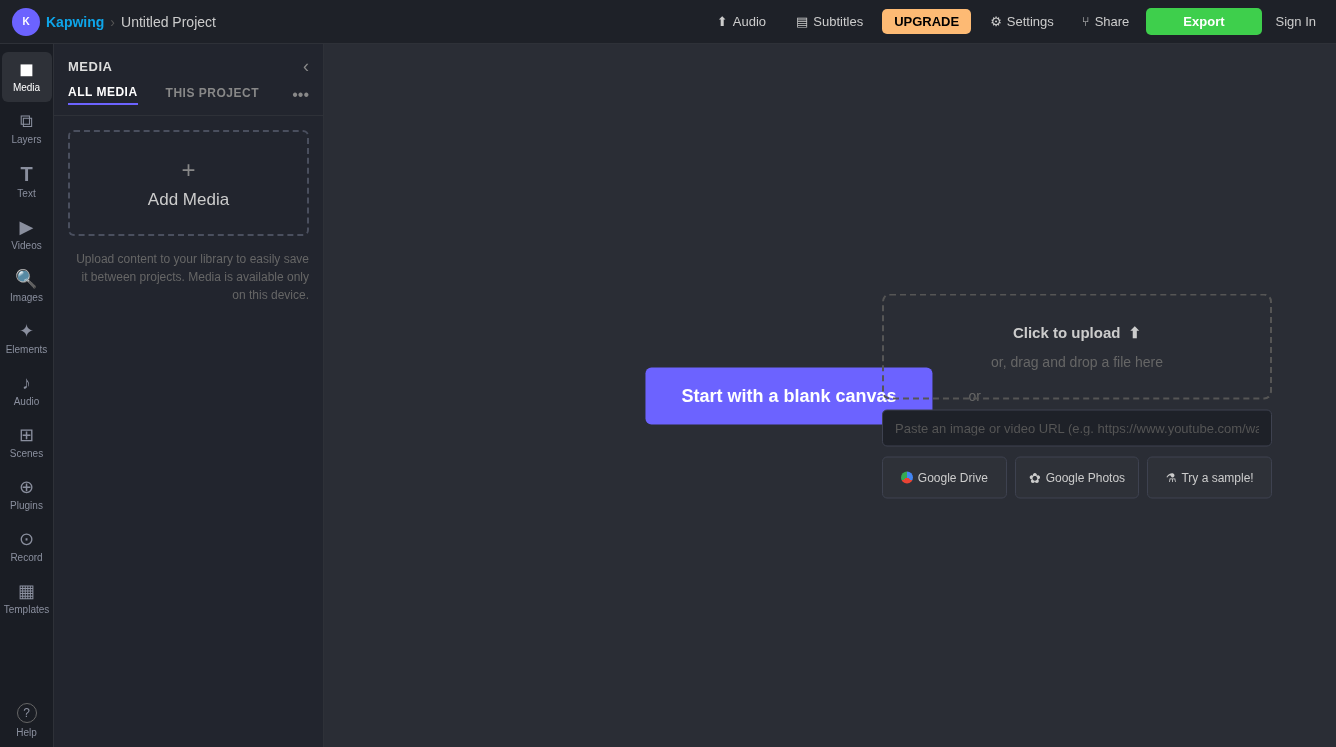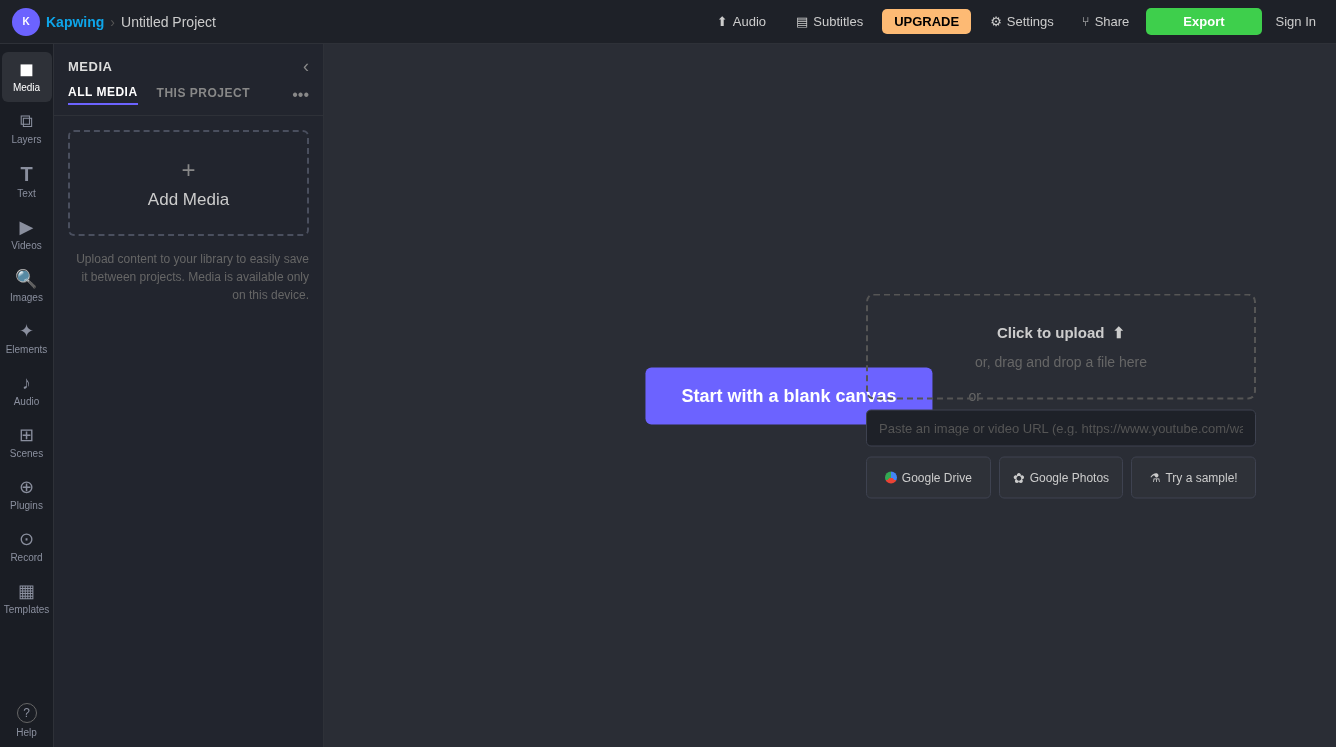--- a/index.html
+++ b/index.html
@@ -27,36 +27,36 @@
     .nav-item { display: flex; flex-direction: column; align-items: center; justify-content: center; width: 50px; padding: 8px 4px; border-radius: 6px; cursor: pointer; color: #8a8f9e; font-size: 10px; gap: 4px; }
     .nav-item:hover, .nav-item.active { background: #2e3138; color: #fff; }
     .nav-icon { font-size: 18px; line-height: 1; }
     .nav-label { font-size: 10px; text-align: center; line-height: 1.2; }
 
     
     .media-panel { width: 270px; background: #22252e; border-right: 1px solid #2e3138; display: flex; flex-direction: column; flex-shrink: 0; }
     .panel-header { display: flex; align-items: center; justify-content: space-between; padding: 12px 14px 8px; }
     .panel-title { font-size: 13px; font-weight: 600; color: #ddd; letter-spacing: 0.5px; text-transform: uppercase; }
     .panel-collapse { background: none; border: none; color: #888; cursor: pointer; font-size: 18px; }
-    .panel-tabs { display: flex; align-items: center; padding: 0 14px 10px; gap: 19px; border-bottom: 1px solid #2e3138; }
+    .panel-tabs { display: flex; align-items: center; padding: 0 14px 10px; gap: 28px; border-bottom: 1px solid #2e3138; }
     .panel-tab { font-size: 12px; font-weight: 600; color: #888; cursor: pointer; padding-bottom: 4px; text-transform: uppercase; letter-spacing: 0.5px; }
     .panel-tab.active { color: #fff; border-bottom: 2px solid #6c63ff; }
     .panel-tab-more { margin-left: auto; color: #888; font-size: 16px; cursor: pointer; background: none; border: none; }
     .panel-body { padding: 14px; flex: 1; overflow-y: auto; }
     .add-media-box { border: 2px dashed #4a4f5e; border-radius: 6px; display: flex; flex-direction: column; align-items: center; justify-content: center; padding: 24px 16px; cursor: pointer; margin-bottom: 14px; }
     .add-media-plus { font-size: 24px; color: #888; margin-bottom: 6px; }
     .add-media-label { font-size: 17px; color: #ccc; }
     .media-help-text { font-size: 12px; color: #666; line-height: 1.5; text-align: right; }
 
     
     .canvas-area { flex: 1; background: #2a2d35; display: flex; align-items: center; justify-content: center; position: relative; }
     .blank-canvas-btn { background: #6c63ff; color: #fff; font-size: 18px; font-weight: 600; padding: 18px 36px; border-radius: 6px; border: none; cursor: pointer; }
 
     
-    .upload-area { position: absolute; right: 80px; top: 50%; transform: translateY(-50%); width: 390px; display: flex; flex-direction: column; gap: 10px; }
+    .upload-area { position: absolute; right: 64px; top: 50%; transform: translateY(-50%); width: 390px; display: flex; flex-direction: column; gap: 10px; }
     .upload-drop-box { border: 2px dashed #555; border-radius: 8px; padding: 28px 20px; display: flex; flex-direction: column; align-items: center; justify-content: center; cursor: pointer; background: transparent; }
     .upload-click-text { font-size: 15px; font-weight: 600; color: #ccc; display: flex; align-items: center; gap: 8px; }
     .upload-sub { font-size: 14px; color: #666; margin-top: 12px; }
     .url-input { background: #1e2128; border: 1px solid #3e4250; border-radius: 5px; padding: 10px 12px; font-size: 13px; color: #888; outline: none; width: 100%; }
     .url-input::placeholder { color: #555; }
     .service-btns { display: flex; gap: 8px; }
     .service-btn { flex: 1; display: flex; align-items: center; justify-content: center; gap: 5px; background: #2e3138; border: 1px solid #3e4250; border-radius: 5px; padding: 12px 10px; font-size: 12px; color: #ccc; cursor: pointer; }
     .gdrive-dot { width: 12px; height: 12px; border-radius: 50%; background: conic-gradient(#4285f4 0deg 120deg, #ea4335 120deg 240deg, #34a853 240deg 360deg); display: inline-block; }
     .gphotos-dot { font-size: 14px; }
     .sample-icon { font-size: 12px; }

